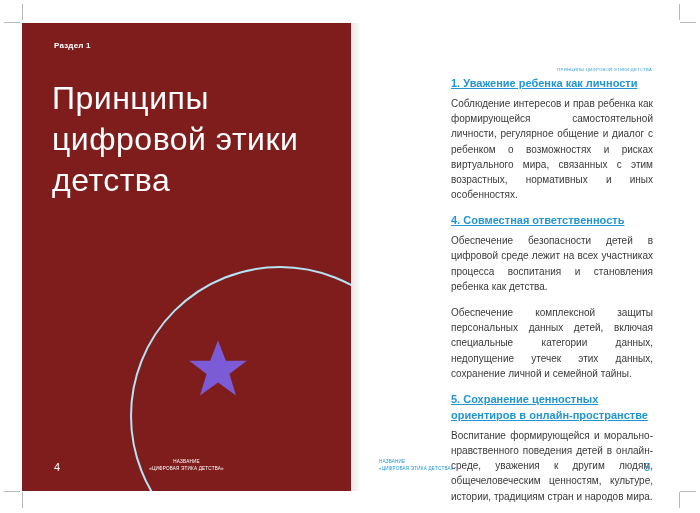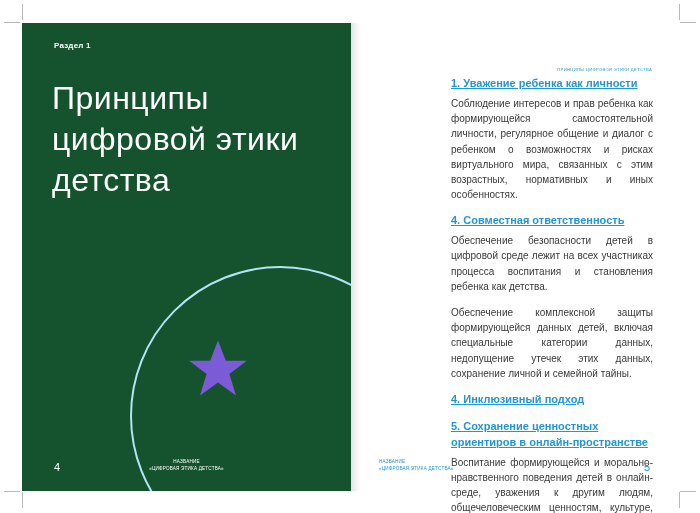--- a/index.html
+++ b/index.html
@@ -28,21 +28,21 @@
   .crop.h { height: 1px; width: 16px; }
   .crop.v { width: 1px; height: 16px; }
 
   
   .page-left {
     position: absolute;
     left: 22px;
     top: 23px;
     width: 329px;
     height: 468px;
-    background: #14532d;
+    background: #7f1d1d;
     overflow: hidden;
   }
   .big-circle {
     position: absolute;
     left: 108px;
     top: 243px;
     width: 300px;
     height: 300px;
     border-radius: 50%;
     border: 2px solid #b3e4f5;
@@ -204,25 +204,24 @@
         <div class="item-head">1. Уважение ребенка как личности</div>
         <div class="item-body">Соблюдение интересов и прав ребенка как формирующейся самостоятельной личности, регулярное общение и диалог с ребенком о возможностях и рисках виртуального мира, связанных с этим возрастных, нормативных и иных особенностях.</div>
       </div>
 
       <div class="item">
         <div class="item-head">4. Совместная ответственность</div>
         <div class="item-body">Обеспечение безопасности детей в цифровой среде лежит на всех участниках процесса воспитания и становления ребенка как детства.</div>
       </div>
 
       <div class="item">
-        <div class="item-body">Обеспечение комплексной защиты формирующейся данных детей, включая специальные категории данных, недопущение утечек этих данных, сохранение личной и семейной тайны.</div>
-      </div>
-
-      <div class="item">
-        <div class="item-head">4. Инклюзивный подход</div>
+        <div class="item-body">Обеспечение комплексной защиты персональных данных детей, включая специальные категории данных, недопущение утечек этих данных, сохранение личной и семейной тайны.</div>
+      </div>
+
+      <div class="item">
       </div>
 
       <div class="item">
         <div class="item-head">5. Сохранение ценностных ориентиров в онлайн-пространстве</div>
         <div class="item-body">Воспитание формирующейся и морально-нравственного поведения детей в онлайн-среде, уважения к другим людям, общечеловеческим ценностям, культуре, истории, традициям стран и народов мира.</div>
       </div>
 
     </div>
 
     <div class="folio-right">5</div>

